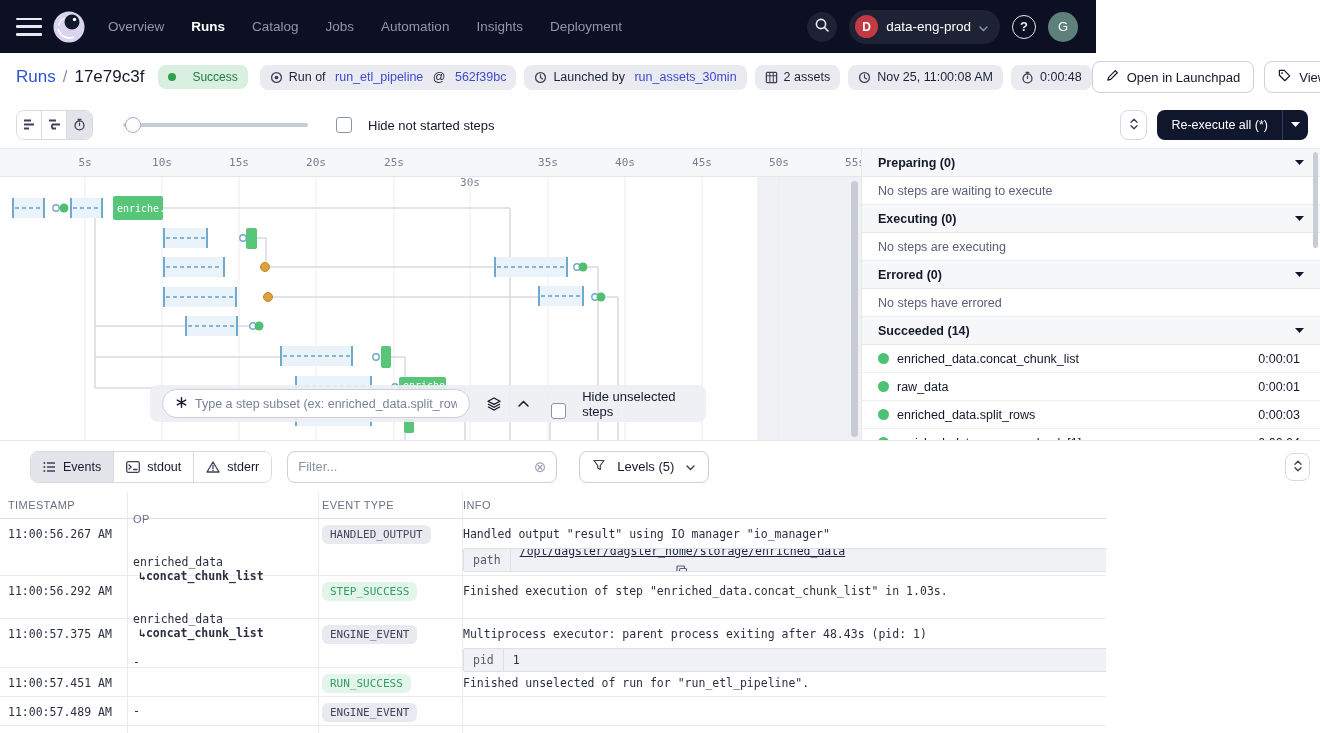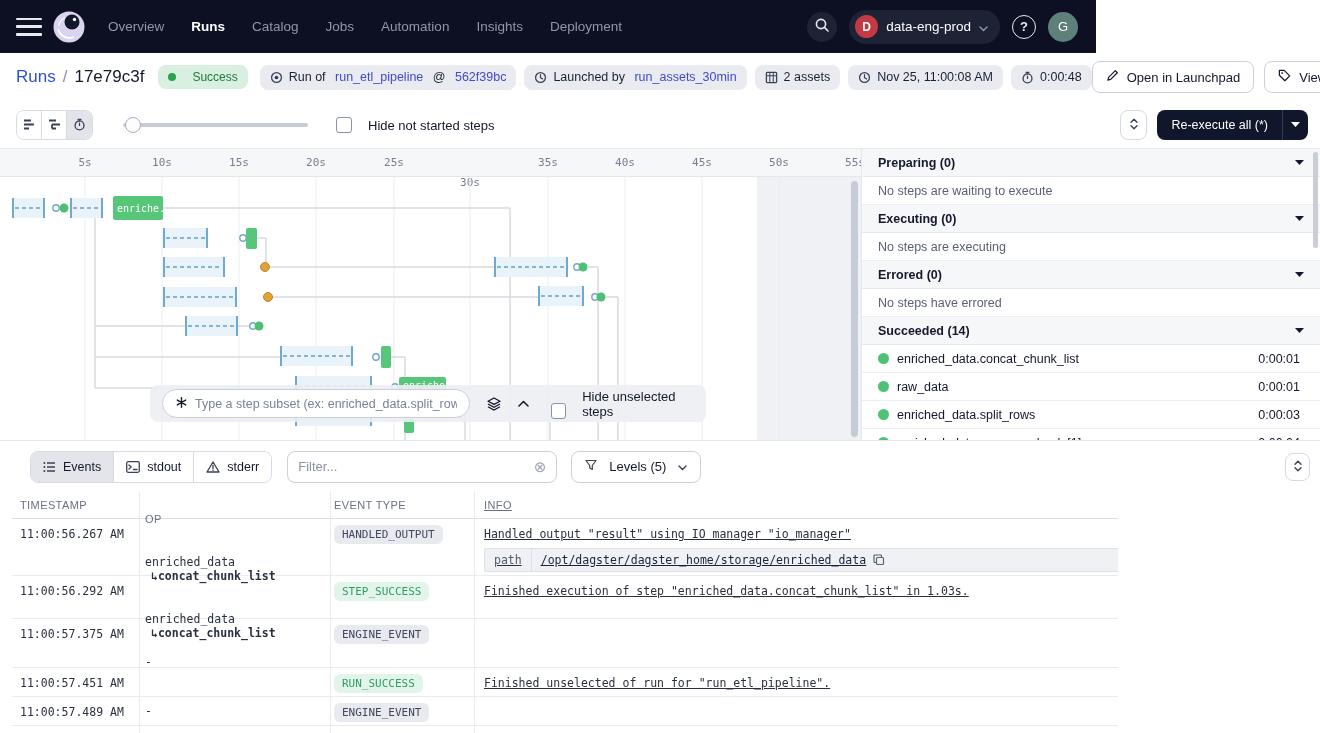--- a/index.html
+++ b/index.html
@@ -88,41 +88,41 @@
   
   .eventsbar { position:absolute; left:0; top:440px; width:1320px; height:52px; border-top:1px solid #E6E8ED; display:flex; align-items:center; background:#fff; }
   .etab-group { display:flex; border:1px solid #D6DAE2; border-radius:8px; overflow:hidden; margin-left:30px; }
   .etab { height:30px; display:flex; align-items:center; gap:7px; padding:0 12px; font-size:12.5px; color:#13182C; background:#fff; border-right:1px solid #D6DAE2; cursor:pointer; }
   .etab:last-child { border-right:none; }
   .etab.selected { background:#E3E5EB; }
   .filter-input { margin-left:15px; width:270px; height:32px; border:1px solid #CBD0DA; border-radius:8px; display:flex; align-items:center; padding:0 10px; }
   .filter-input input { border:none; outline:none; flex:1; font-size:13px; color:#13182C; background:transparent; font-family:"Liberation Sans",sans-serif; }
   .filter-input input::placeholder { color:#8B92A4; }
   .filter-clear { color:#9BA1B1; font-size:15px; cursor:pointer; line-height:1; }
-  .levels-btn { margin-left:14px;gap:12px; }
+  .levels-btn { margin-left:22px;gap:12px; }
   .eventsbar .spin-btn { margin-left:auto; margin-right:10px; width:25px; height:28px; }
 
   
-  .logtable { position:absolute; left:12px; top:492px; width:1106px; height:241px; overflow:hidden; font-family:"DejaVu Sans Mono", monospace; }
+  .logtable { position:absolute; left:0; top:492px; width:1106px; height:241px; overflow:hidden; font-family:"DejaVu Sans Mono", monospace; }
   .log-colsep { position:absolute; top:0; width:1px; height:241px; background:#E9EBEF; }
   .log-head { display:flex; height:27px; align-items:center; border-bottom:1px solid #DADDE3;
               font-family:"Liberation Sans",sans-serif; font-size:11px; letter-spacing:0.4px; color:#6A7183; }
   .lc-ts { width:127px; padding-left:8px; flex:none; }
   .lc-op { width:191px; padding-left:6px; flex:none;margin-top:28px; }
   .lc-et { width:144px; padding-left:4px; flex:none; }
-  .lc-info { flex:1; padding-left:10px;text-decoration:underline; }
+  .lc-info { flex:1; padding-left:1px; }
   .log-row { display:flex; border-bottom:1px solid #E9EBEF; font-size:11.5px; color:#2A3040; cursor:pointer; }
   .log-row .cell { padding-top:8px; padding-bottom:6px; }
   .op-child { font-weight:bold; }
   .ev-badge { display:inline-block; font-size:11px; border-radius:6px; padding:3px 8px; margin-top:-3px; }
   .ev-neutral { background:#E8EAEF; color:#41485E; }
   .ev-success { background:#E3F4EA; color:#2E9E63; }
   .meta-box { display:flex; align-items:center; margin-top:7px; width:824px; height:24px; background:#EFF1F5; border:1px solid #DDE0E7; border-radius:2px; overflow:hidden; }
   .meta-key { padding:0 9px; color:#545B6E; border-right:1px solid #DDE0E7; height:100%; display:flex; align-items:center; }
-  .meta-val { padding:0 9px; display:flex; align-items:center; gap:7px; }
+  .meta-val { padding:0 9px; display:flex; align-items:center; gap:7px;flex-direction:column; }
   .meta-link { color:#1C2340; text-decoration:underline; cursor:pointer; }
 </style>
 </head>
 <body>
 
 <div id="app">
 
   <div class="topnav">
     <div class="hamburger">
         <span></span>
@@ -593,20 +593,29 @@
           <div class="lc-info cell">
             <div>Finished execution of step "enriched_data.concat_chunk_list" in 1.03s.</div>
           </div>
         </div>
         <div class="log-row" style="height: 49px;">
           <div class="lc-ts cell">11:00:57.375 AM</div>
           <div class="lc-op cell">
             <div>-</div>
           </div>
           <div class="lc-et cell"><span class="ev-badge ev-neutral">ENGINE_EVENT</span></div>
+          <div class="lc-info cell">
+            <div>Multiprocess executor: parent process exiting after 48.43s (pid: 1)</div>
+            <div class="meta-box">
+              <span class="meta-key">pid</span>
+              <span class="meta-val">
+                <span class="">1</span>
+              </span>
+            </div>
+          </div>
         </div>
         <div class="log-row" style="height: 29px;">
           <div class="lc-ts cell">11:00:57.451 AM</div>
           <div class="lc-op cell">
             <div>-</div>
           </div>
           <div class="lc-et cell"><span class="ev-badge ev-success">RUN_SUCCESS</span></div>
           <div class="lc-info cell">
             <div>Finished unselected of run for "run_etl_pipeline".</div>
           </div>

